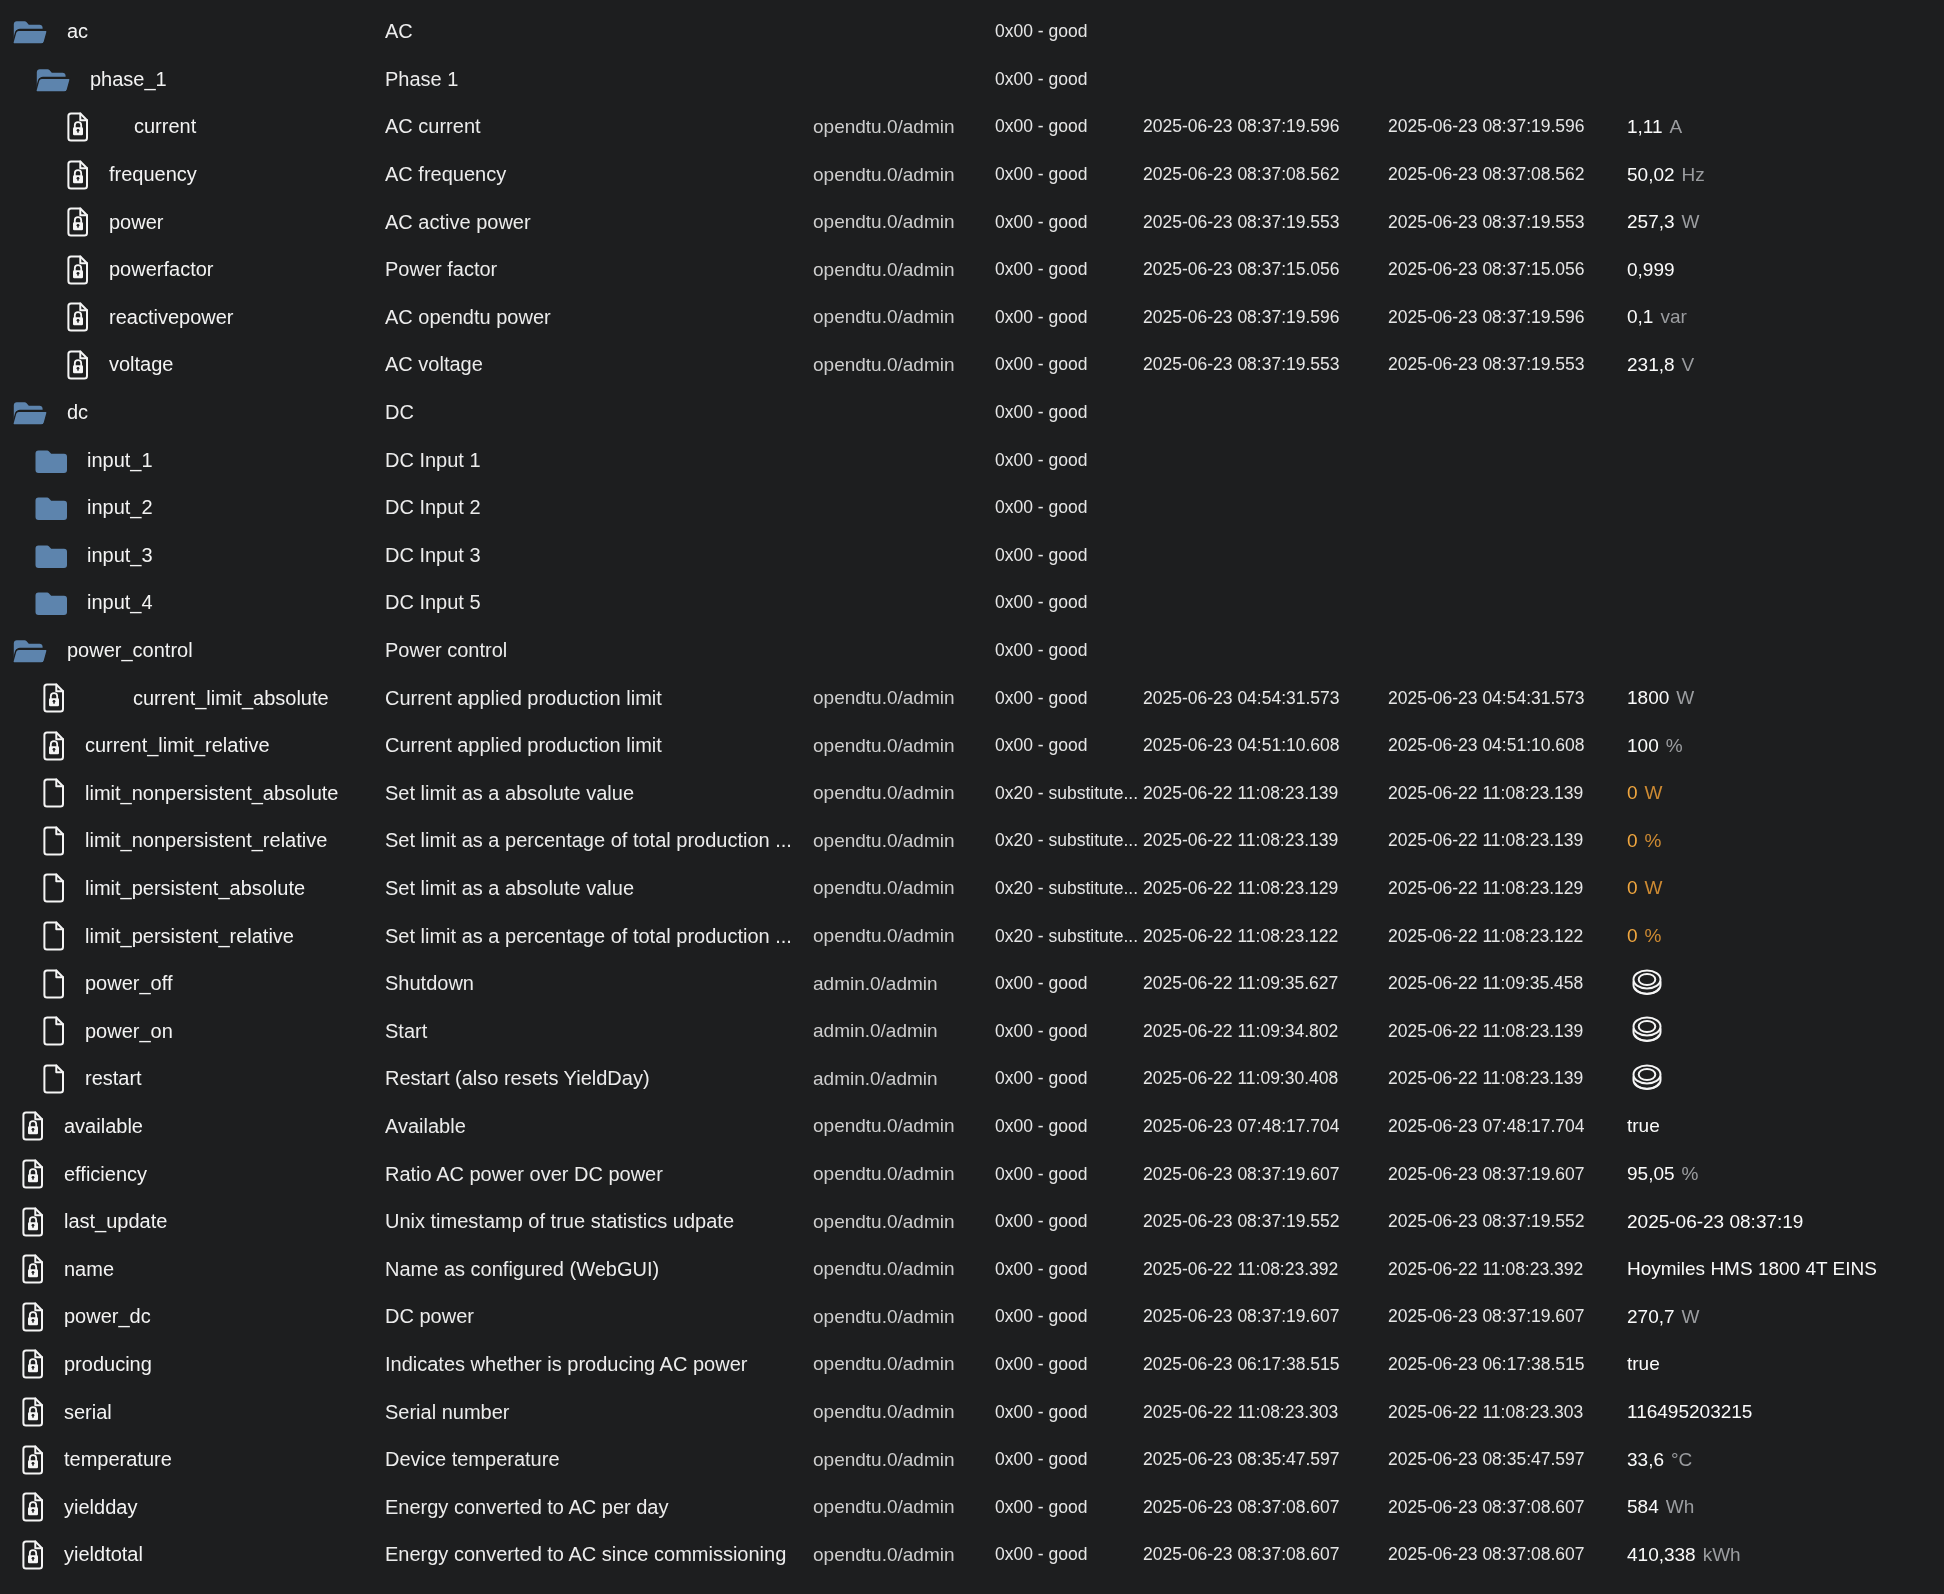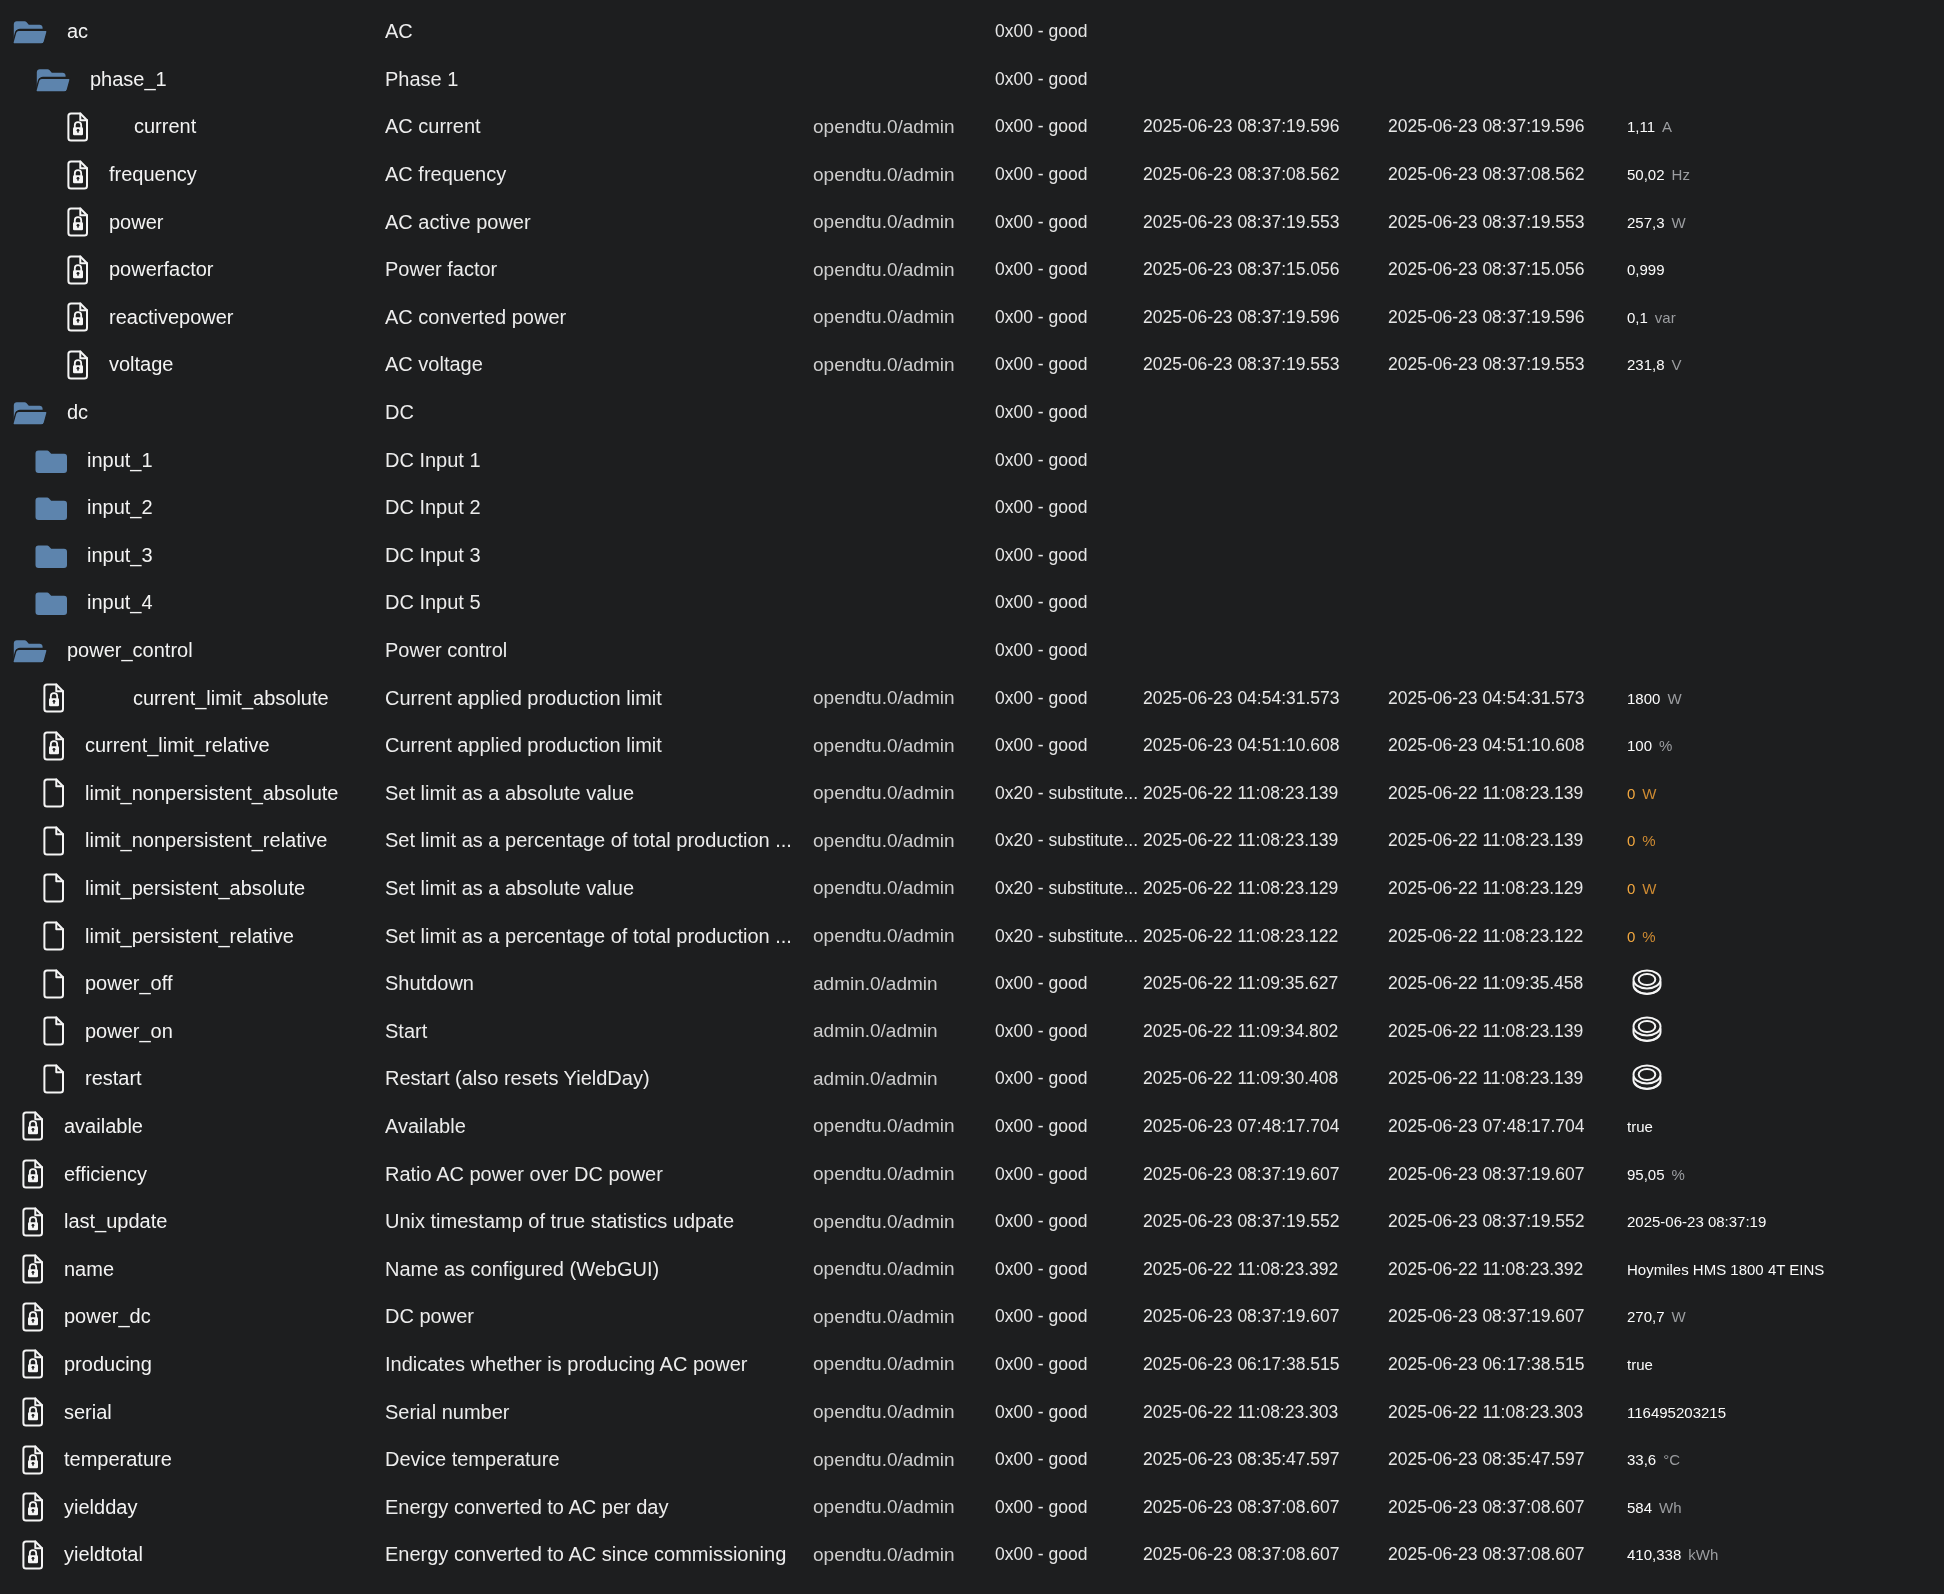--- a/index.html
+++ b/index.html
@@ -6,21 +6,21 @@
   body{background:#1d1e1f;font-family:"Liberation Sans",sans-serif;}
   .app{position:relative;width:1944px;height:1594px;overflow:hidden;background:#1d1e1f;padding-top:8px;box-sizing:border-box;}
   .row{height:47.6px;display:flex;align-items:center;white-space:nowrap;}
   .cell{overflow:hidden;white-space:nowrap;flex-shrink:0;box-sizing:border-box;}
   .c-name{width:380px;display:flex;align-items:center;}
   .c-desc{width:432px;padding-left:5px;font-size:20px;color:#ececec;}
   .c-from{width:178px;padding-left:1px;font-size:19px;color:#cdcdcd;}
   .c-q{width:150px;padding-left:5px;font-size:17.5px;color:#e6e6e6;}
   .c-ts{width:246px;padding-left:3px;font-size:17.5px;color:#e6e6e6;}
   .c-ts2{width:238px;padding-left:2px;font-size:17.5px;color:#e6e6e6;}
-  .c-val{flex:1 1 auto;padding-left:3px;font-size:15px;color:#fbfbfb;overflow:hidden;display:flex;align-items:flex-start;}
+  .c-val{flex:1 1 auto;padding-left:3px;font-size:19px;color:#fbfbfb;overflow:hidden;display:flex;align-items:flex-start;}
   .name-label{font-size:20px;color:#f3f3f3;}
   .icon{display:inline-flex;align-items:center;margin-right:19px;flex-shrink:0;}
   .val-num{color:#fbfbfb;}
   .val-unit{color:#9b9da0;margin-left:7px;}
   .orange .val-num{color:#f1a73f;}
   .orange .val-unit{color:#cd8a32;}
   .btn-icon{display:inline-flex;align-items:center;}
 </style>
 </head>
 <body>
@@ -172,21 +172,21 @@
               <path d="M14.3 1.5 v6.7 H21"></path>
               <path d="M8.8 15.4 v-2.1 a3.2 3.2 0 0 1 6.4 0 v2.1" stroke-width="1.8"></path>
             </g>
             <rect x="7" y="15.2" width="10" height="8" rx="1.2" fill="#f5f5f5"></rect>
             <circle cx="12" cy="18.3" r="1.4" fill="#1d1e1f"></circle>
             <rect x="11.45" y="18.5" width="1.1" height="2.4" fill="#1d1e1f"></rect>
           </svg>
         </span>
         <span class="name-label">reactivepower</span>
       </div>
-      <div class="cell c-desc">AC converted power</div>
+      <div class="cell c-desc">AC opendtu power</div>
       <div class="cell c-from">opendtu.0/admin</div>
       <div class="cell c-q">0x00 - good</div>
       <div class="cell c-ts">2025-06-23 08:37:19.596</div>
       <div class="cell c-ts2">2025-06-23 08:37:19.596</div>
       <div class="cell c-val">
         <span class="val-num">0,1</span>
         <span class="val-unit">var</span>
       </div>
     </div>
     <div class="row">

